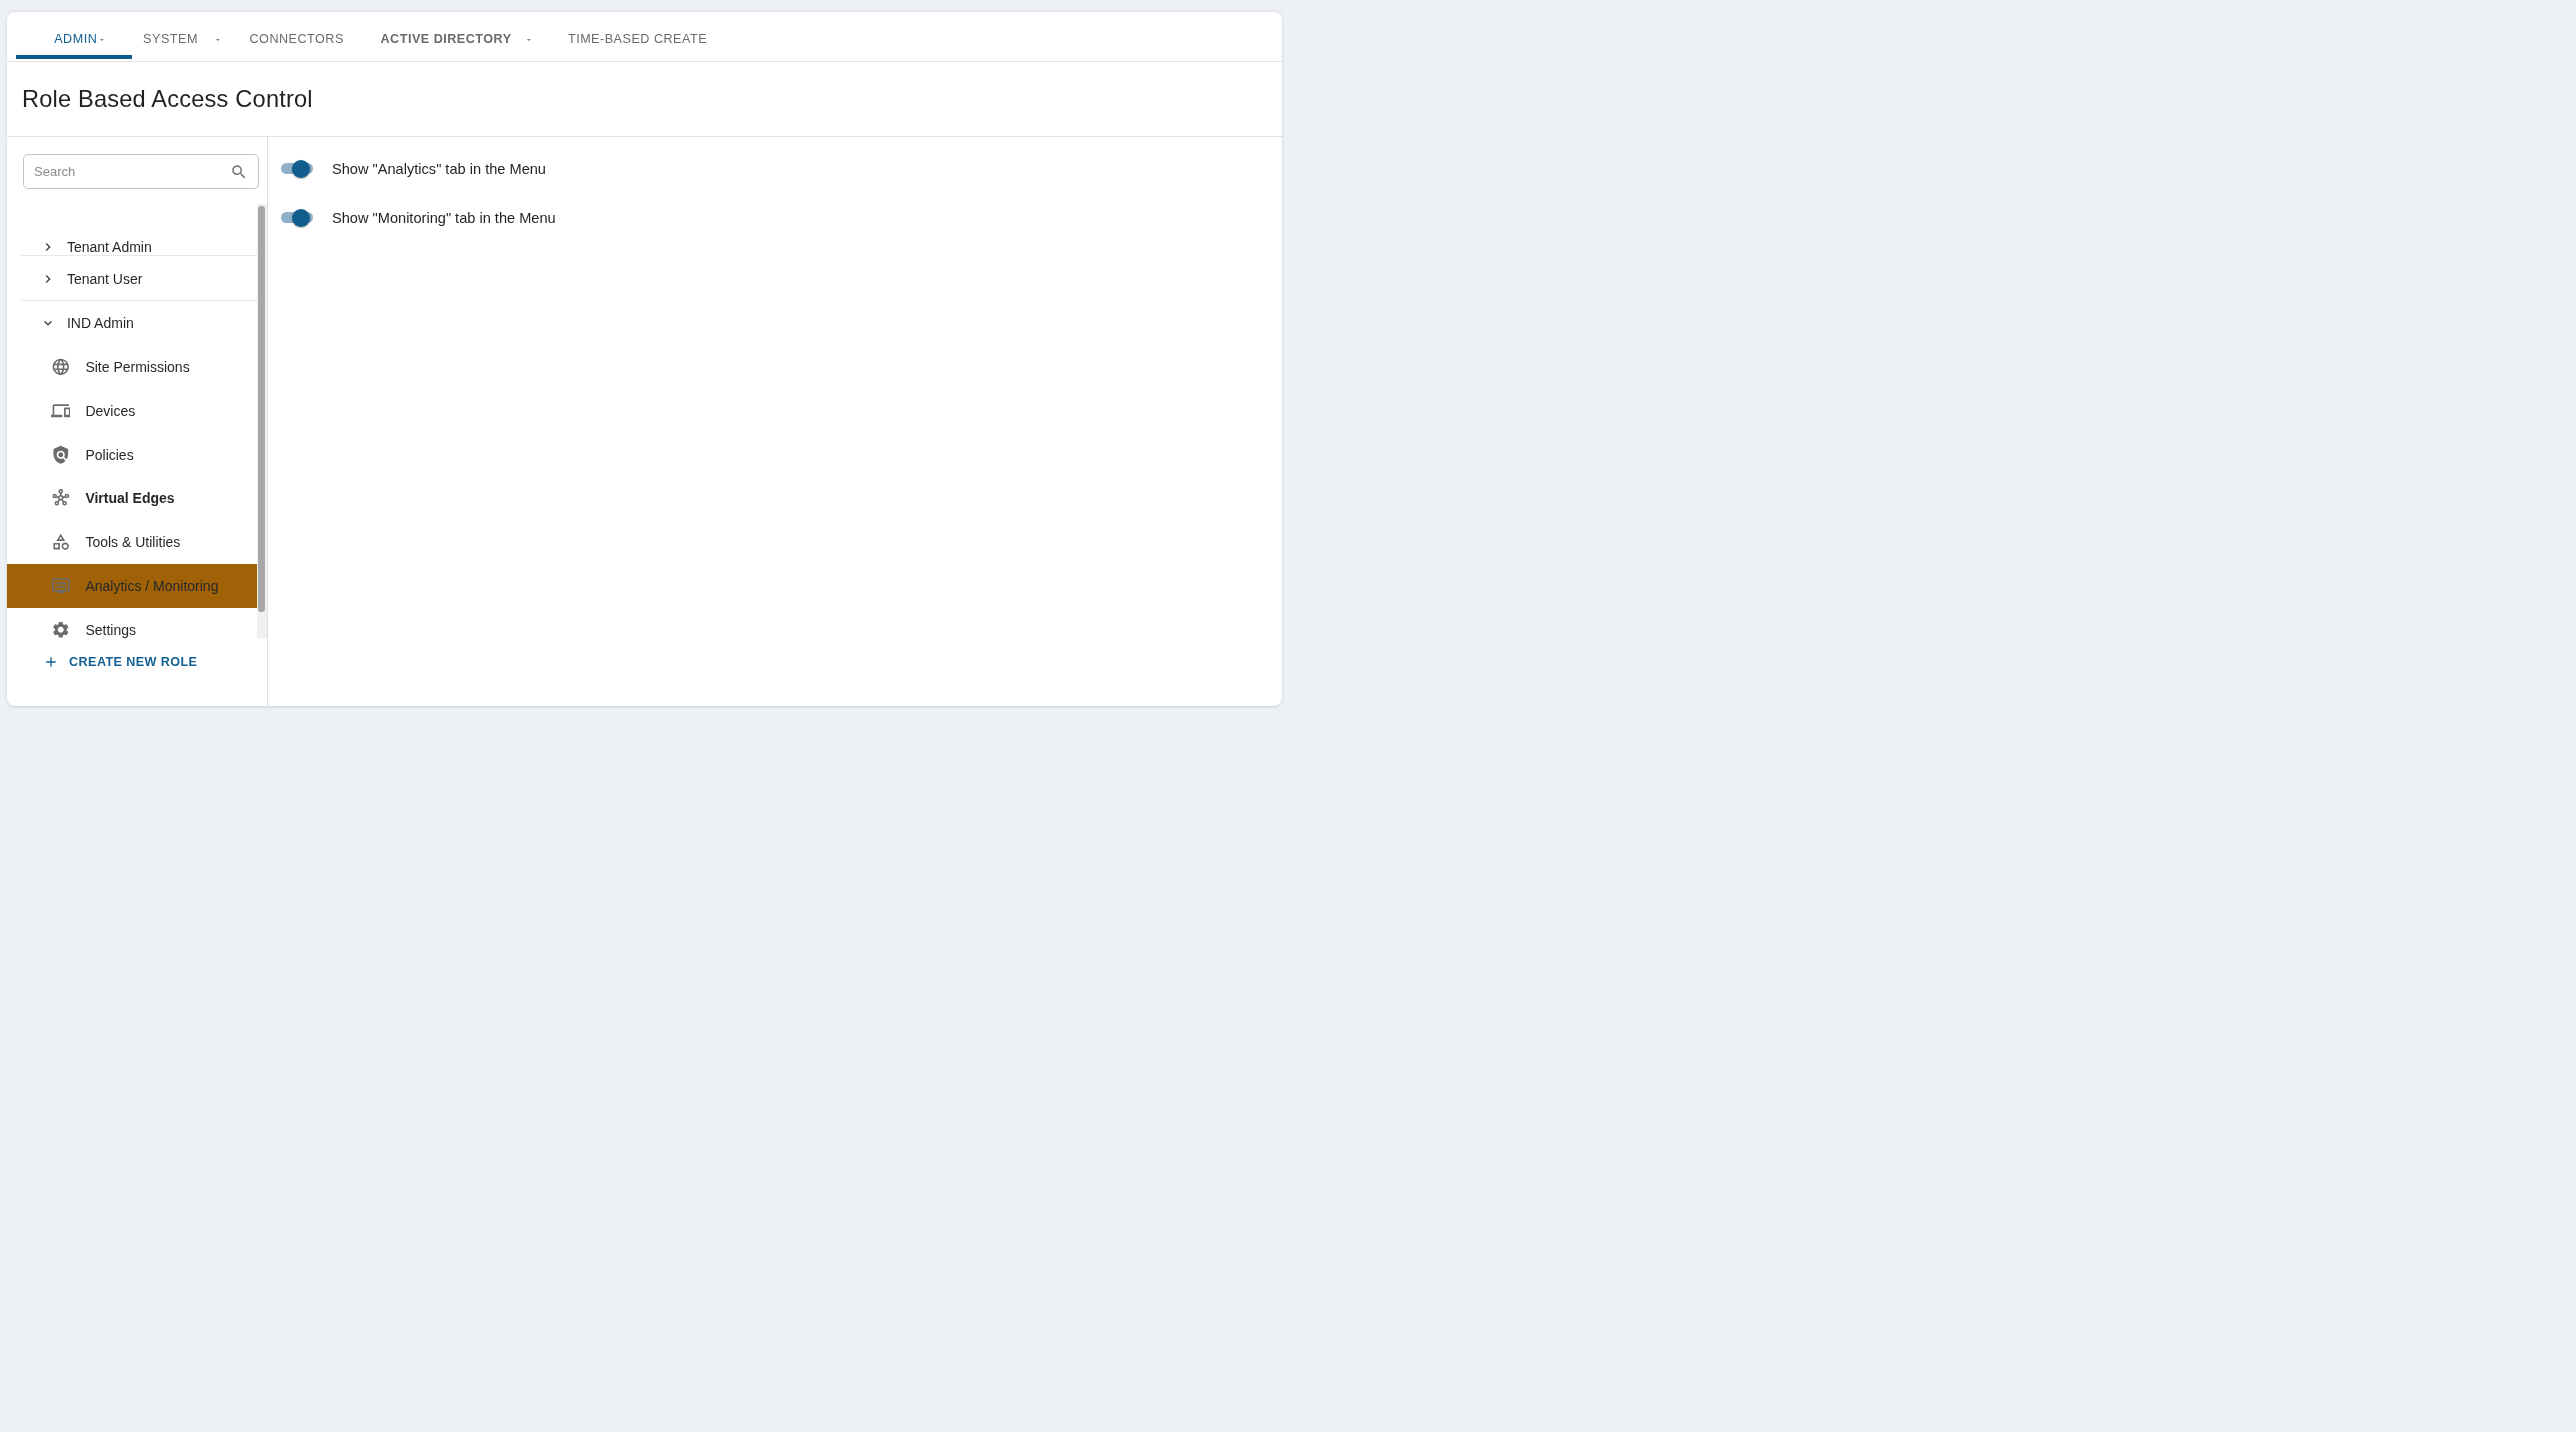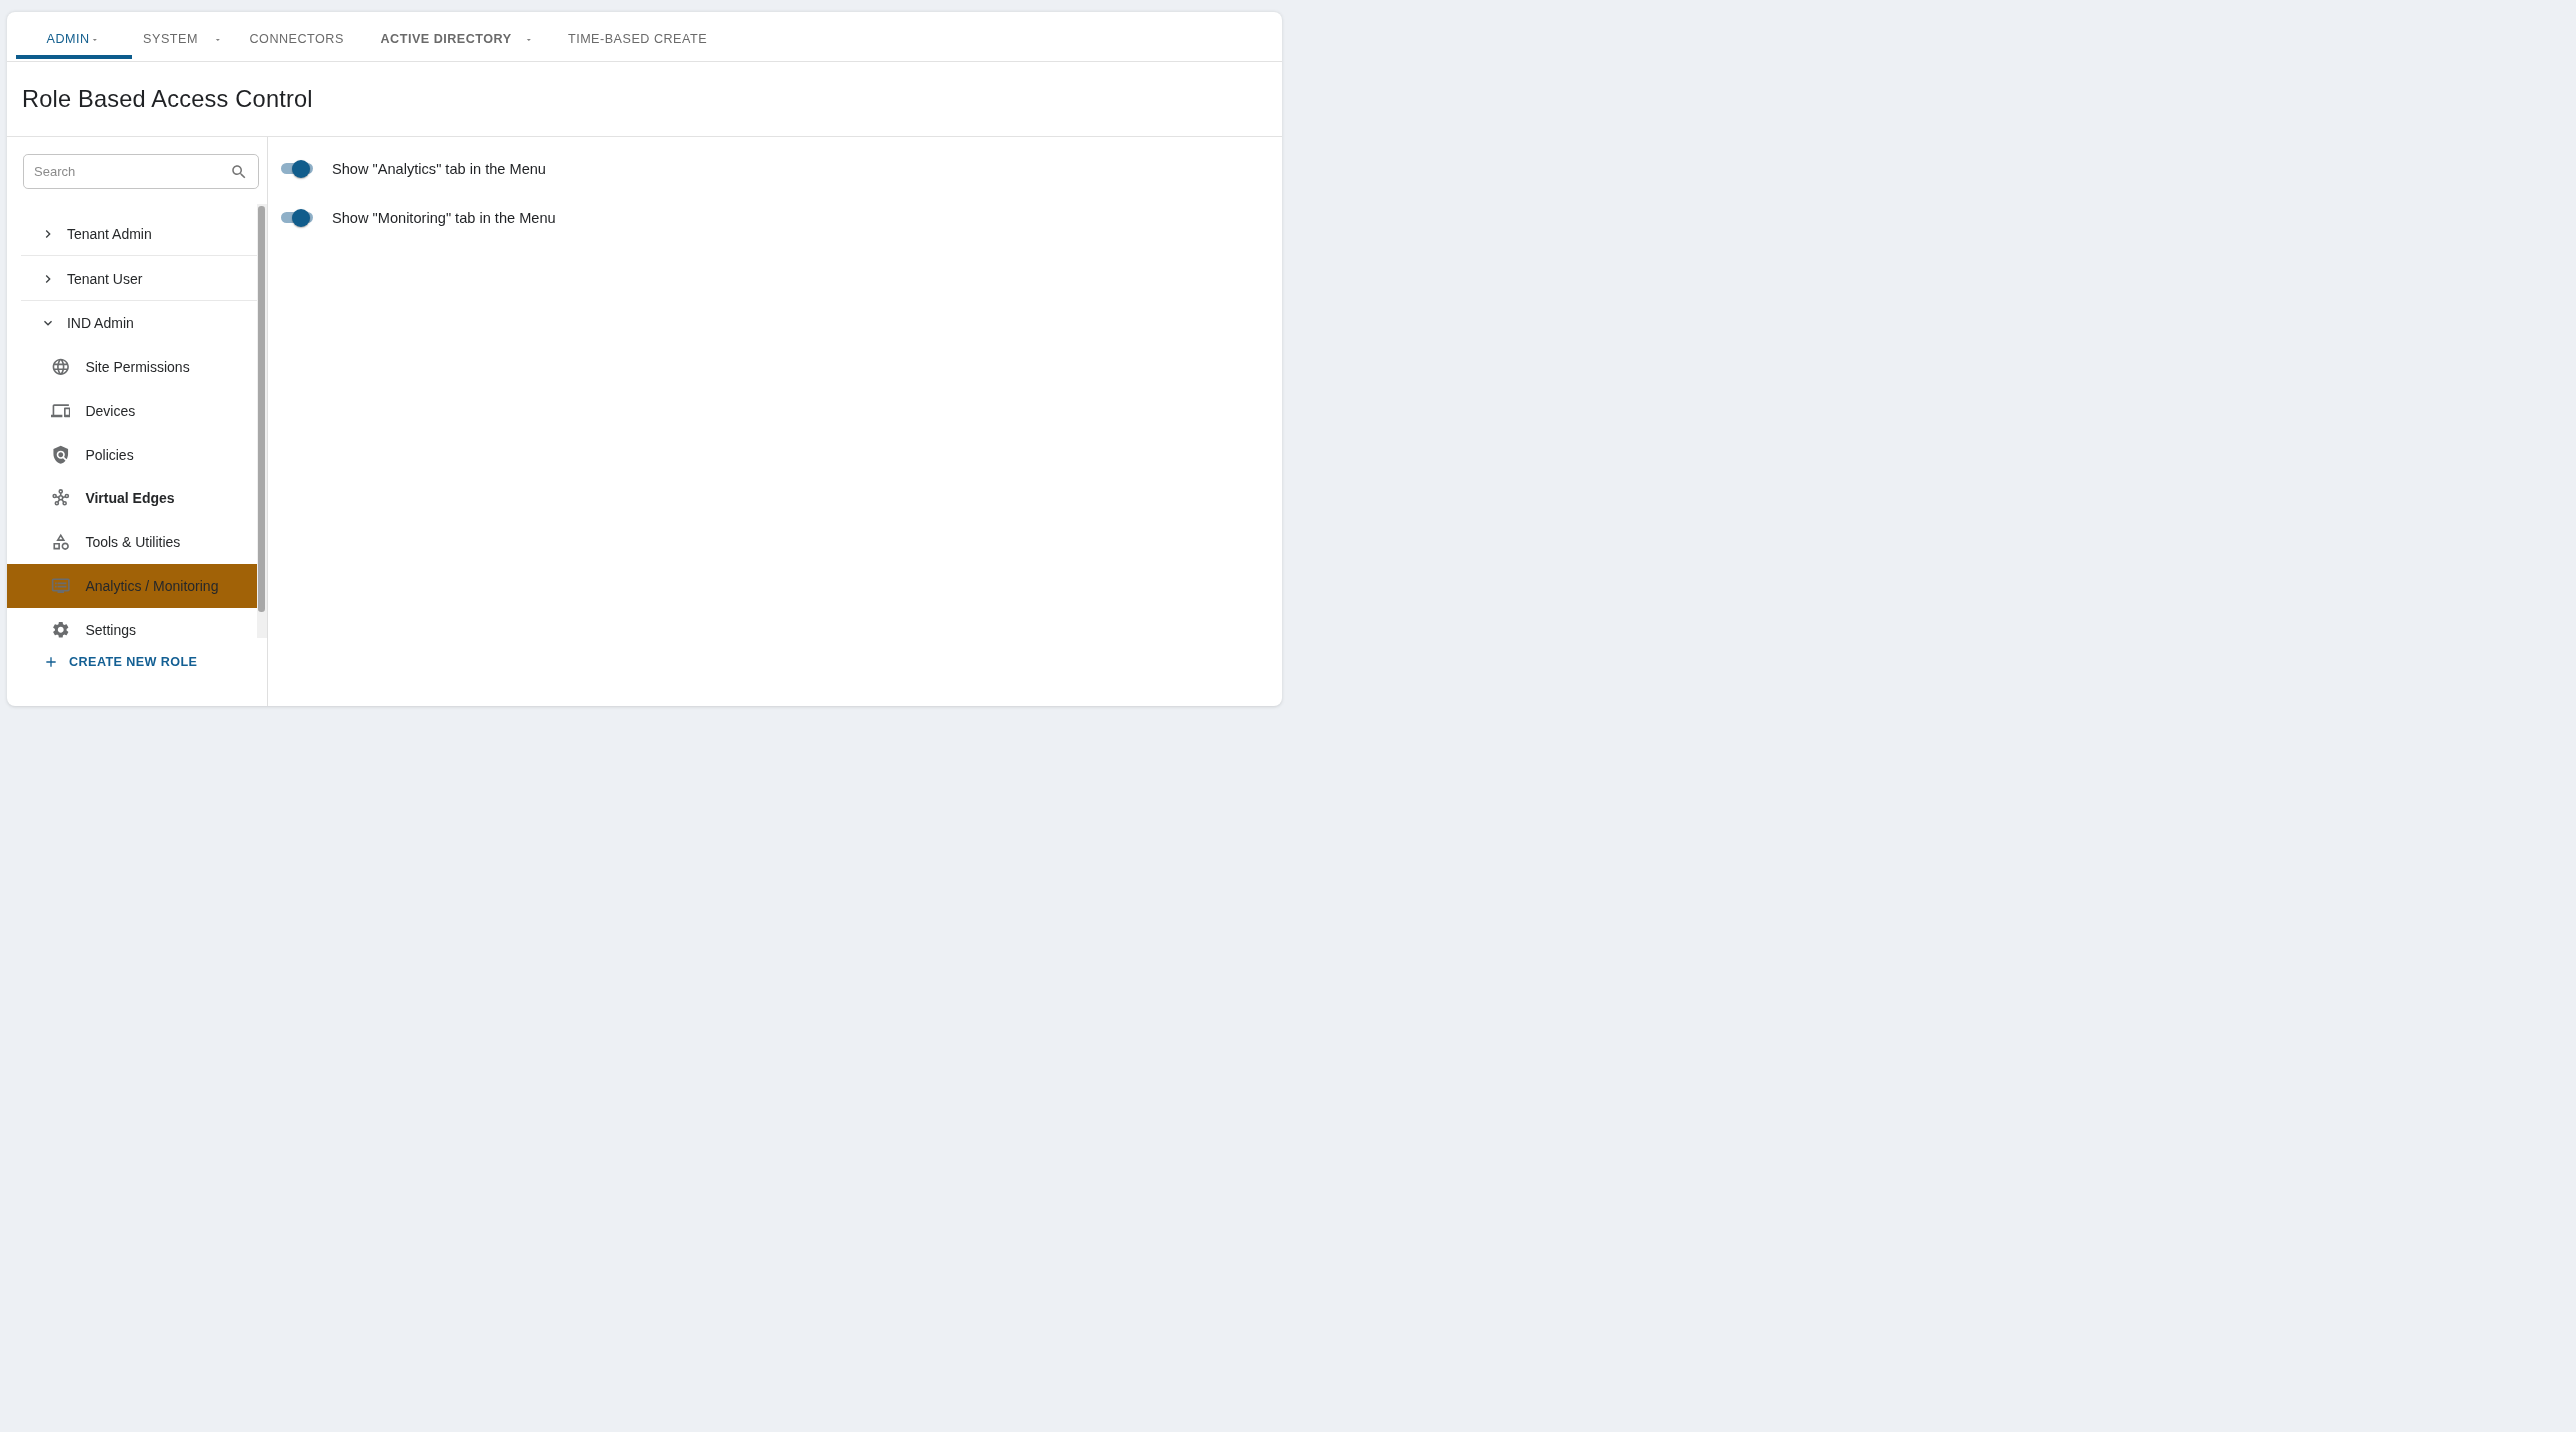--- a/index.html
+++ b/index.html
@@ -96,21 +96,21 @@
     box-shadow:0 0.8px 1.6px rgba(0,0,0,.35);
   }
   svg { display:block; }
 </style>
 </head>
 <body>
 
 <div class="card">
 
   <div class="tabbar">
-    <div class="tab active" style="left:24px;width:116px;padding-left:16px;padding-right:19.5px;justify-content:flex-start;">
+    <div class="tab active" style="left:4px;width:116px;padding-left:16px;padding-right:19.5px;justify-content:flex-end;">
       <span class="lbl">ADMIN</span>
       <span class="caret">
         <svg width="9.7" height="9.7" viewBox="0 0 24 24" fill="currentColor">
             <path d="M7 10l5 5 5-5z"></path>
           </svg>
       </span>
     </div>
     <div class="tab" style="left:122px;width:106px;padding-left:14.6px;padding-right:11.4px;justify-content:space-between;">
       <span class="lbl">SYSTEM</span>
       <span class="caret">
@@ -146,21 +146,21 @@
 
       <div class="searchbox">
         <input type="text" placeholder="Search" style="">
         <span class="mag">
           <svg width="18" height="18" viewBox="0 0 24 24" fill="currentColor">
               <path d="M15.5 14h-.79l-.28-.27C15.41 12.59 16 11.11 16 9.5 16 5.91 13.09 3 9.5 3S3 5.91 3 9.5 5.91 16 9.5 16c1.61 0 3.09-.59 4.23-1.57l.27.28v.79l5 4.99L20.49 19l-4.99-5zm-6 0C7.01 14 5 11.99 5 9.5S7.01 5 9.5 5 14 7.01 14 9.5 11.99 14 9.5 14z"></path>
             </svg>
         </span>
       </div>
 
-      <div class="trow" style="top:75px;height:43px;">
+      <div class="trow" style="top:75px;height:43px;align-items:flex-end;">
         <span class="chev">
           <svg width="16" height="16" viewBox="0 0 24 24" fill="currentColor">
               <path d="M8.59 16.59 13.17 12 8.59 7.41 10 6l6 6-6 6z"></path>
             </svg>
         </span>
         <span class="lbl-top">Tenant Admin</span>
       </div>
       <div class="tdivider" style="top:118px;"></div>
 
       <div class="trow" style="top:119px;height:45px;">

